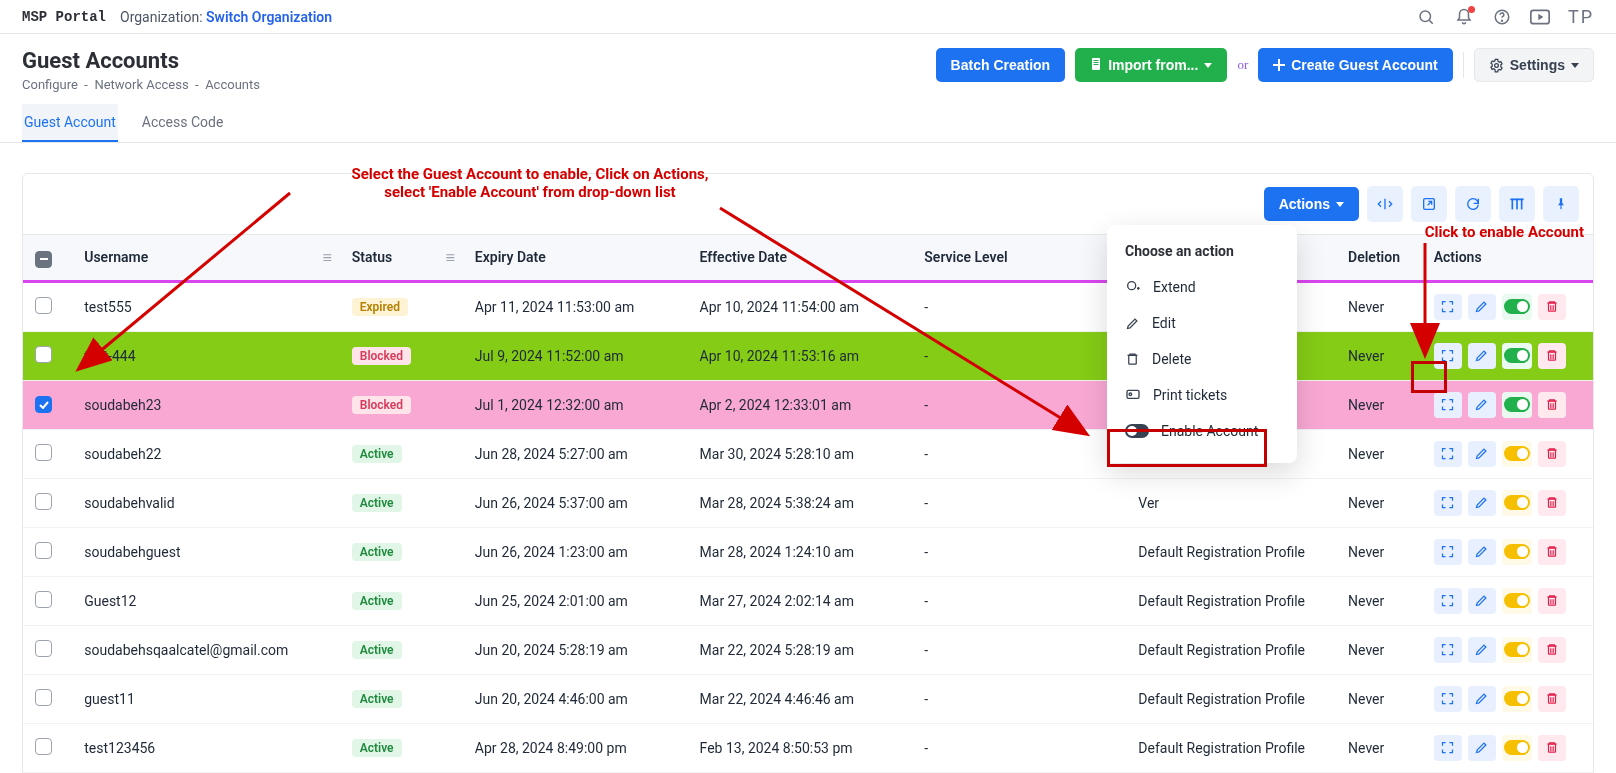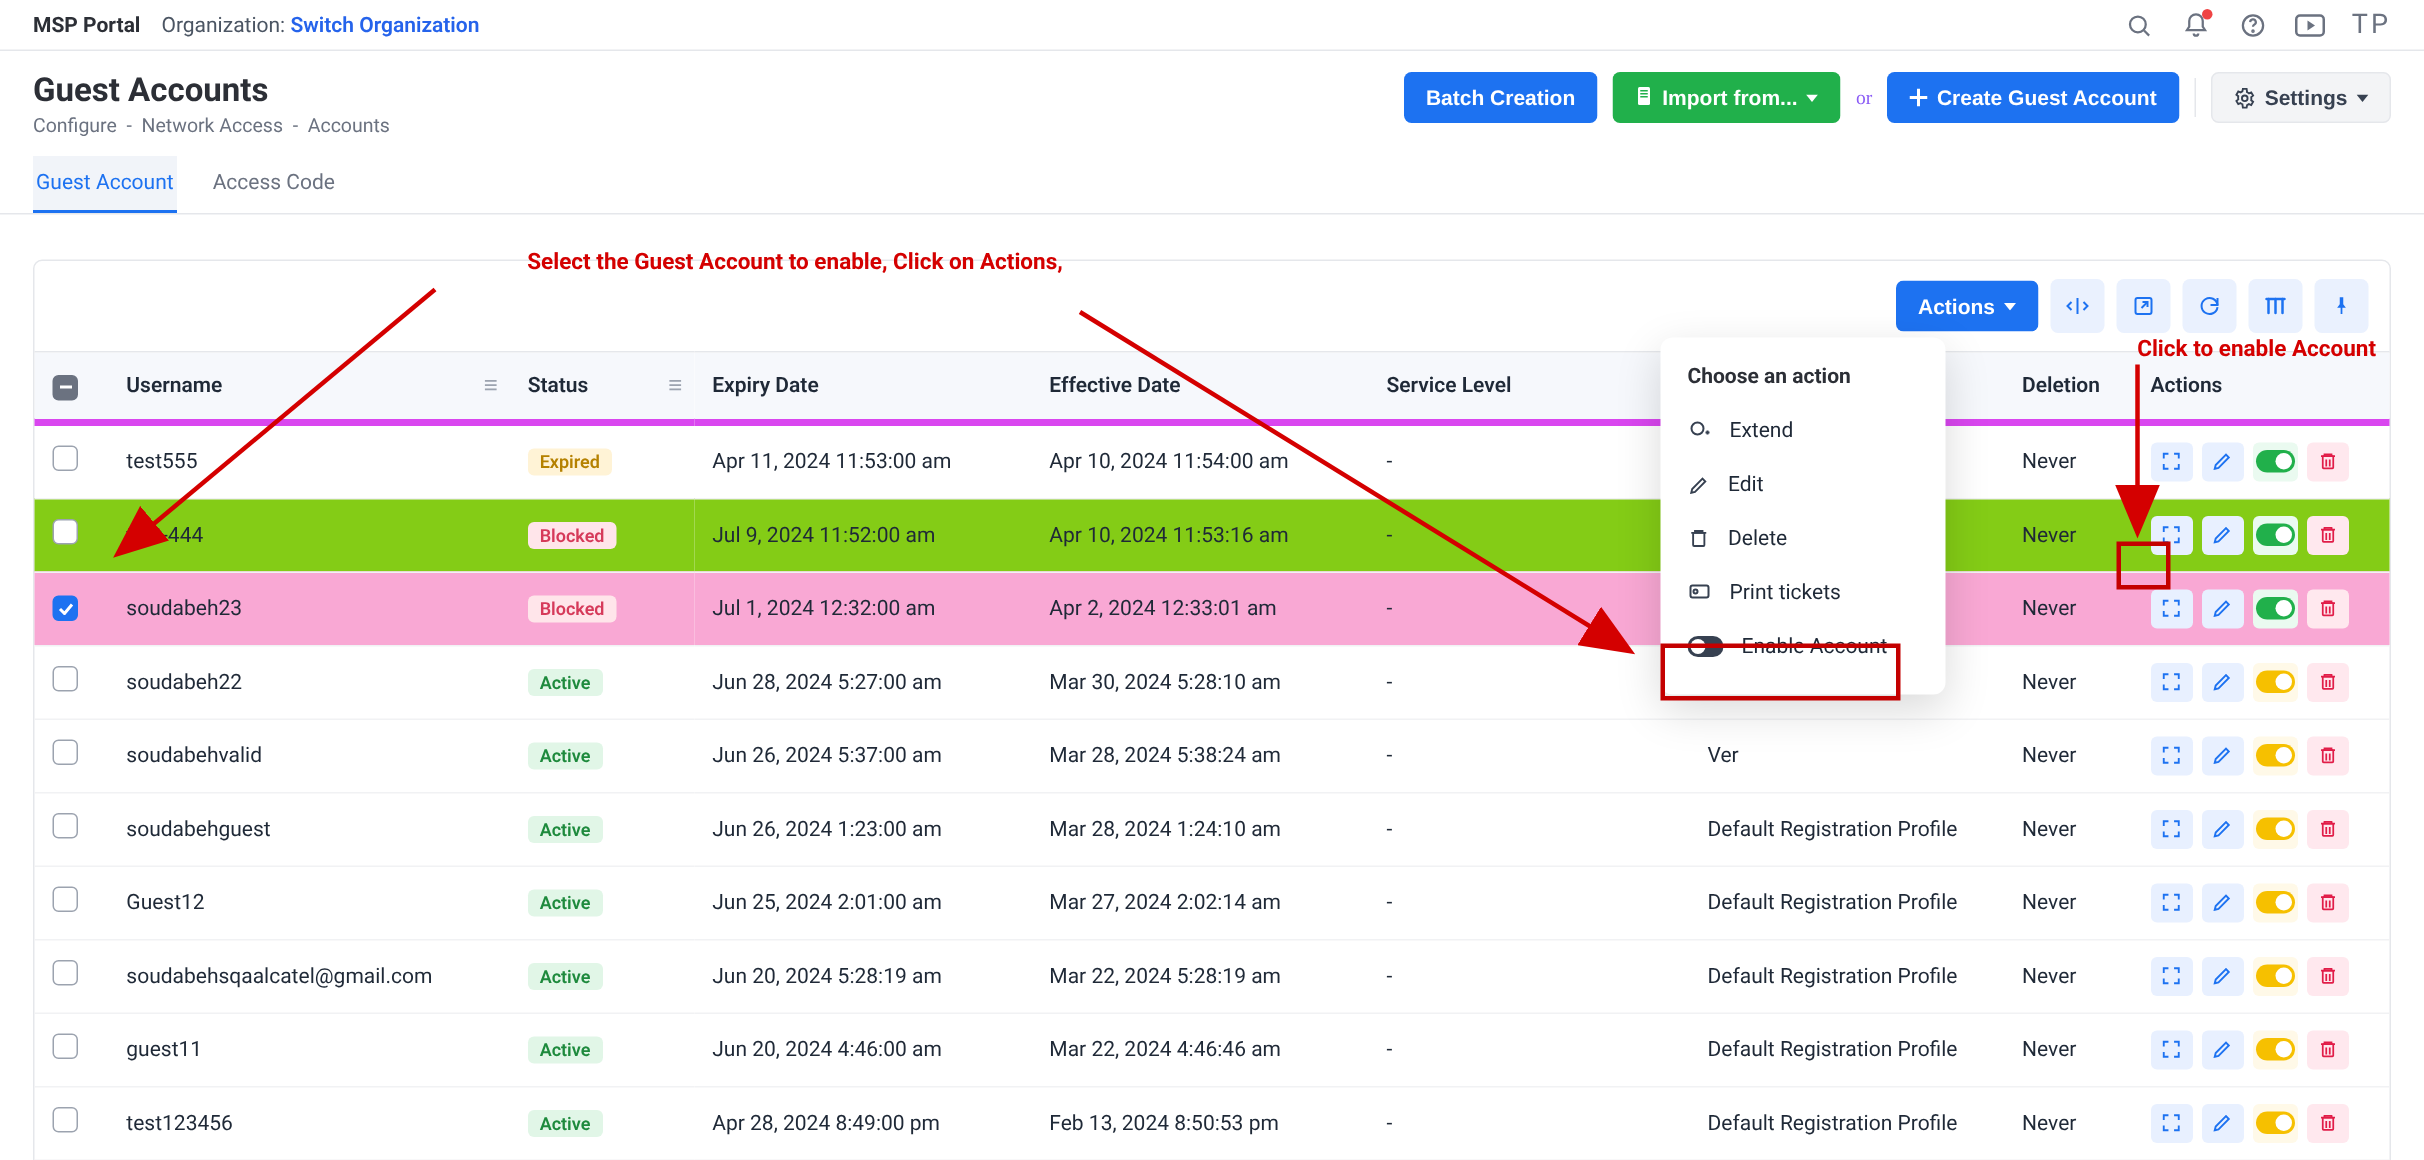--- a/index.html
+++ b/index.html
@@ -1,20 +1,20 @@
 <!DOCTYPE html>
 <html><head>
 <meta charset="utf-8">
 <style>
   html,body{margin:0;padding:0;font-family:-apple-system,BlinkMacSystemFont,"Segoe UI",Roboto,Arial,sans-serif;background:#fff;color:#2c2f36;width:1616px;}
   *{box-sizing:border-box;}
   
   .topbar{display:flex;align-items:center;justify-content:space-between;padding:6px 22px;border-bottom:1px solid #e5e7eb;}
   .topbar-left{display:flex;align-items:center;gap:14px;font-size:14px;}
-  .brand{font-weight:700;}
+  .brand{font-weight:700;font-family:Liberation Mono, monospace;}
   .org-label{color:#4b5563;}
   .org-link{color:#2563eb;font-weight:600;cursor:pointer;}
   .topbar-right{display:flex;align-items:center;gap:18px;}
   .topbar-right .tp{color:#6b7280;font-size:18px;font-weight:400;letter-spacing:2px;}
   .topbar-icon{width:20px;height:20px;display:inline-flex;align-items:center;justify-content:center;color:#6b7280;}
   .notif-dot{position:absolute;width:7px;height:7px;background:#ef4444;border-radius:50%;top:-1px;right:-1px;}
   .notif-wrap{position:relative;}
   
   .page-header{display:flex;align-items:flex-start;justify-content:space-between;padding:14px 22px 10px 22px;}
   .page-title{font-size:22px;font-weight:700;margin:0 0 4px 0;}
@@ -36,21 +36,21 @@
   .svg-overlay{position:absolute;left:0;top:0;pointer-events:none;z-index:45;}
   .red-box{position:absolute;border:3px solid #c40000;z-index:46;pointer-events:none;}
   
   .content-wrap{position:relative;padding:0 22px;}
   .card{border:1px solid #e5e7eb;border-radius:6px;margin-top:30px;background:#fff;}
   
   .card-toolbar{display:flex;justify-content:flex-end;align-items:center;gap:8px;padding:12px 14px;}
   .toolbtn{width:36px;height:36px;border-radius:5px;background:#eaf1fe;display:inline-flex;align-items:center;justify-content:center;color:#1d72f1;cursor:pointer;}
   
   .table{width:100%;border-collapse:collapse;font-size:14px;}
-  .table th{background:#f6f8fc;text-align:left;font-weight:600;color:#1f2937;padding:12px 12px;border-top:1px solid #e5e7eb;border-bottom:5px solid #d946ef;position:relative;white-space:nowrap;}
+  .table th{background:#f6f8fc;text-align:left;font-weight:600;color:#1f2937;padding:12px 12px;border-top:1px solid #e5e7eb;border-bottom:3px solid #d946ef;position:relative;white-space:nowrap;}
   .table td{padding:11px 12px;border-bottom:1px solid #f1f2f4;color:#1f2937;white-space:nowrap;}
   .col-handle{position:absolute;right:8px;top:50%;transform:translateY(-50%);color:#9ca3af;font-size:16px;cursor:pointer;}
   .table tr.hl td{background:#84cc16;}
   .table tr.sel td{background:#f9a8d4;}
   .chk{width:17px;height:17px;border-radius:4px;border:1.5px solid #9ca3af;display:inline-flex;align-items:center;justify-content:center;background:#fff;}
   .chk.checked{background:#1d72f1;border-color:#1d72f1;color:#fff;}
   .chk.mixed{background:#6b7280;border-color:#6b7280;}
   .chk.mixed::after{content:"";width:8px;height:2px;background:#fff;}
   .badge{display:inline-block;font-size:12px;font-weight:600;padding:2px 8px;border-radius:4px;}
   .b-expired{background:#fff3d6;color:#b58100;}
@@ -168,20 +168,21 @@
 
 <div class="tabs">
   <div class="tab active">Guest Account</div>
   <div class="tab">Access Code</div>
 </div>
 
 <div class="content-wrap">
 
   <div class="annot" style="left:310px;top:-8px;width:440px;">
     <div>Select the Guest Account to enable, Click on Actions,</div>
+    <div>select 'Enable Account' from drop-down list</div>
   </div>
   <div class="annot" style="right:32px;top:50px;">Click to enable Account</div>
 
   <svg class="svg-overlay" width="1570" height="560">
     <defs>
         <marker id="ah" markerWidth="12" markerHeight="10" refX="10" refY="5" orient="auto">
           <polygon points="0,0 12,5 0,10" fill="#d40000"></polygon>
         </marker>
       </defs>
     <line x1="290" y1="20" x2="80" y2="195" stroke="#d40000" stroke-width="3" marker-end="url(#ah)"></line>

